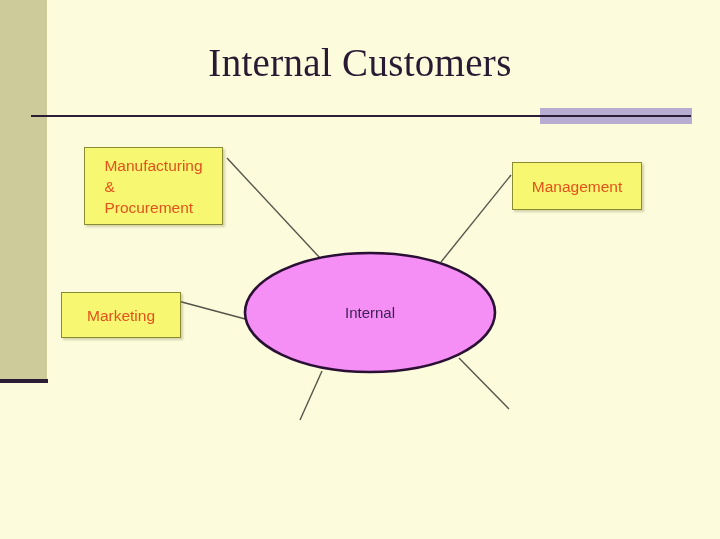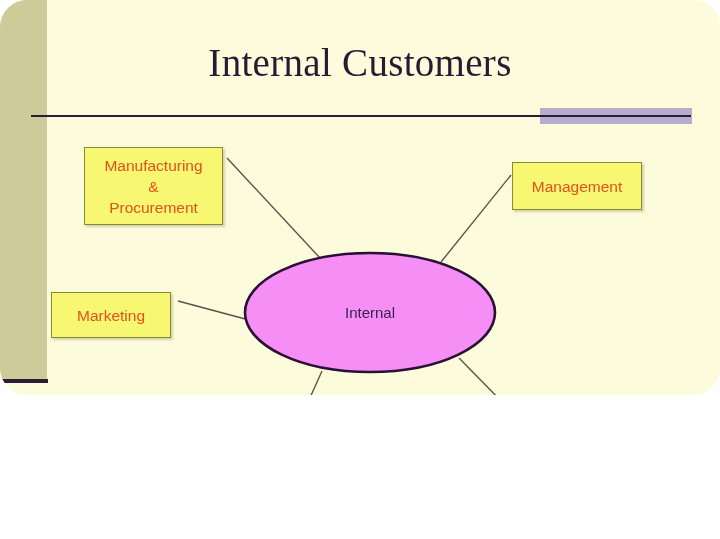--- a/index.html
+++ b/index.html
@@ -3,25 +3,24 @@
 <meta charset="utf-8">
 <style>
   html, body {
     margin: 0;
     padding: 0;
     background: #ffffff;
   }
   #slide {
     position: relative;
     width: 720px;
-    height: 395px;
+    height: 539px;
     background: #fcfbdc;
     overflow: hidden;
     font-family: "Liberation Sans", sans-serif;
-    border-radius: 27px;
   }
   
   #sidebar-band {
     position: absolute;
     left: 0;
     top: 0;
     width: 47px;
     height: 381px;
     background: #cdcb9a;
   }
@@ -74,29 +73,28 @@
   }
   
   .node-box {
     position: absolute;
     box-sizing: border-box;
     background: #f7f772;
     border: 1.5px solid #8a8a33;
     color: #e2521b;
     font-size: 15.5px;
     line-height: 21px;
-    text-align: center;
     display: flex;
     align-items: center;
     justify-content: center;
     box-shadow: 2px 2px 2px rgba(120,120,60,0.30);
   }
   #node-manufacturing { left: 84px;  top: 147px; width: 139px; height: 78px; }
   #node-management    { left: 512px; top: 162px; width: 130px; height: 48px; }
-  #node-marketing     { left: 51px;  top: 292px; width: 120px; height: 46px; }
+  #node-marketing     { left: 61px;  top: 292px; width: 120px; height: 46px; }
   #node-legal         { left: 192px; top: 417px; width: 102px; height: 47px; }
   #node-shipping      { left: 510px; top: 394px; width: 128px; height: 47px; }
 
   
   #center-label {
     position: absolute;
     left: 245px;
     top: 253px;
     width: 250px;
     height: 119px;

